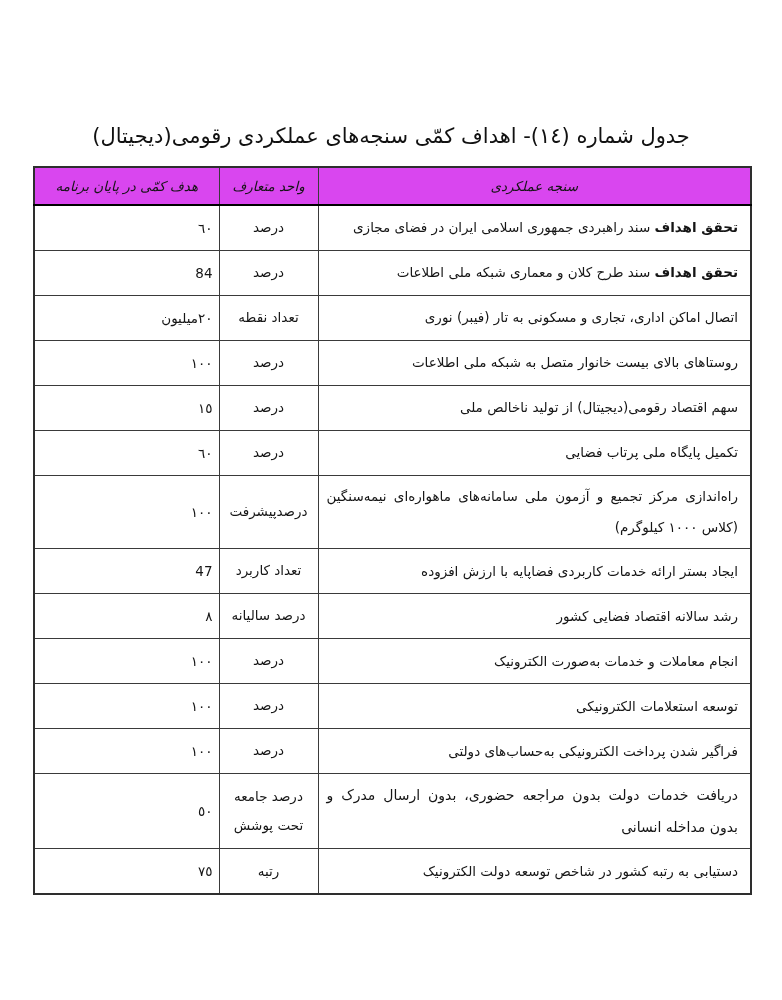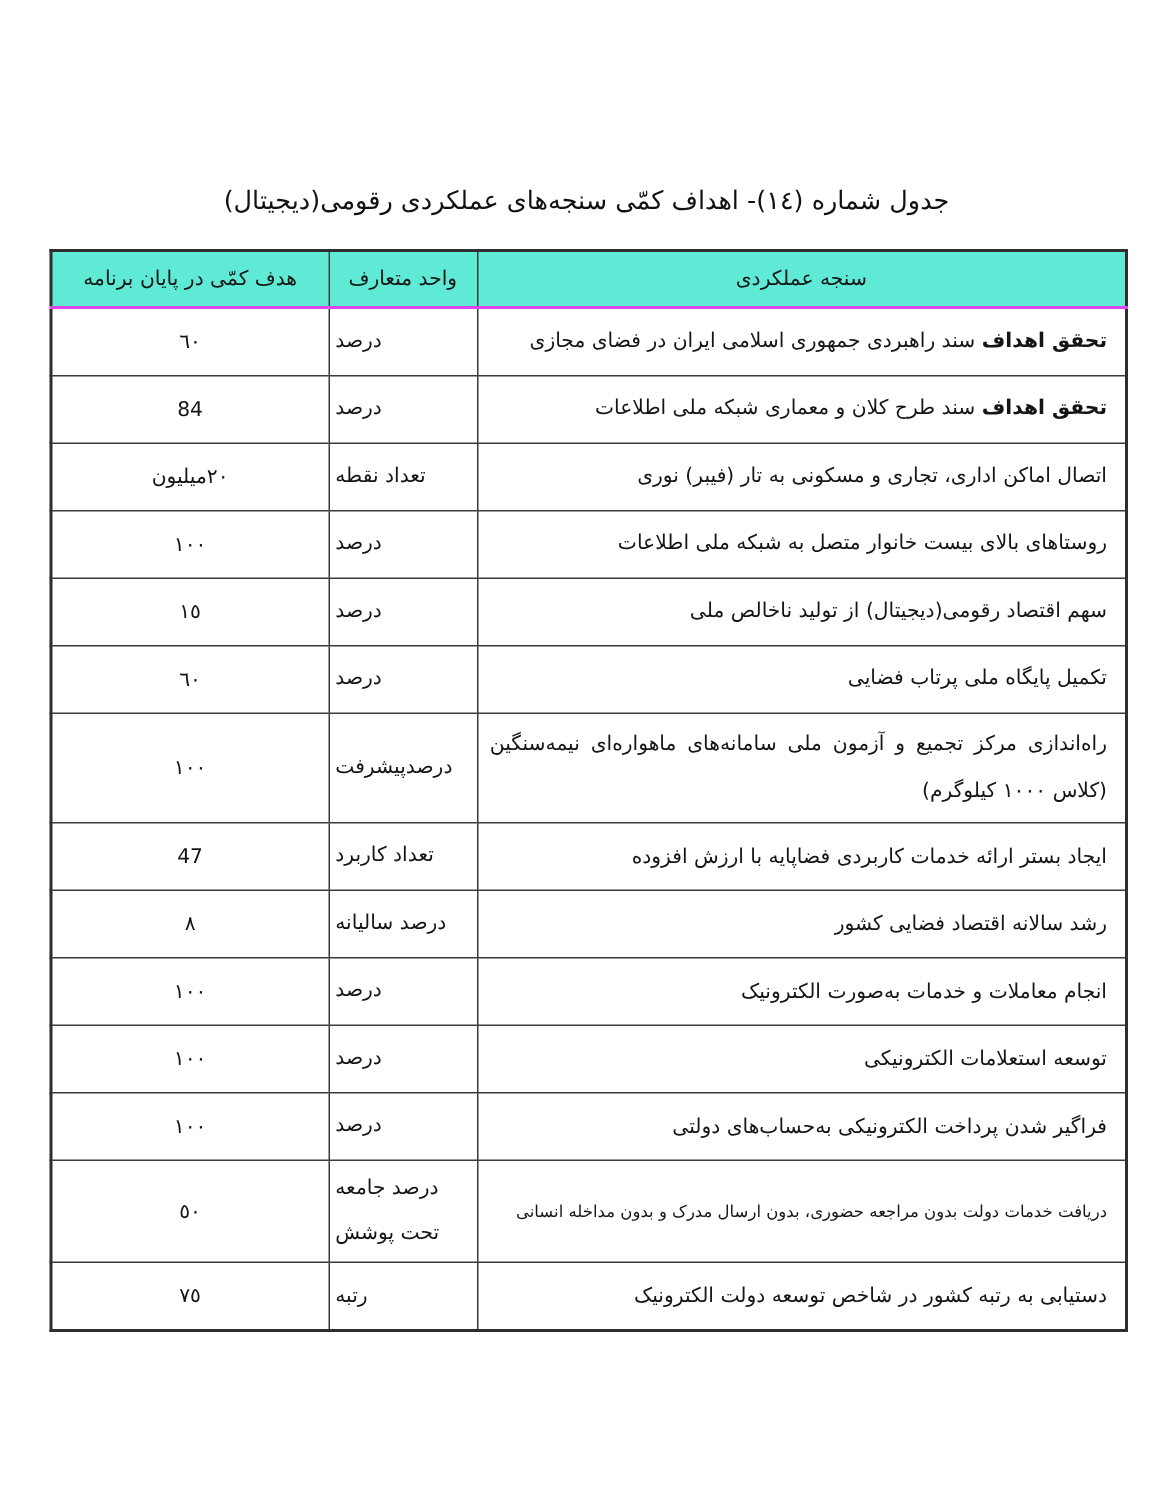--- a/index.html
+++ b/index.html
@@ -15,65 +15,66 @@
     background: #ffffff;
     overflow: hidden;
   }
   .doc-title {
     position: absolute;
     top: 124px;
     left: 0;
     width: 782px;
     text-align: center;
     direction: rtl;
-    font-size: 17px;
+    font-size: 21px;
     color: #111111;
     letter-spacing: 0;
   }
   table.metrics {
     position: absolute;
     top: 166px;
     left: 33px;
     width: 717px;
     border-collapse: collapse;
     direction: rtl;
     table-layout: fixed;
     border: 2px solid #2e2e2e;
   }
   table.metrics th, table.metrics td {
     border: 1px solid #3a3a3a;
     color: #151515;
     font-size: 13.5px;
     vertical-align: middle;
   }
   table.metrics thead th {
-    background: #5eead4;
+    background: #d946ef;
     height: 34px;
     font-weight: normal;
     text-align: center;
-    border-bottom: 2px solid #d946ef;
+    border-bottom: 2px solid #000000;
+    font-style: italic;
   }
   col.c-metric { width: 433px; }
   col.c-unit   { width: 99px;  }
   col.c-target { width: 185px; }
   td.col-metric {
     text-align: justify;
     padding: 5px 12px 5px 8px;
     line-height: 2.3;
     height: 34px;
   }
-  td.col-metric.small { font-size: 11px; }
+  td.col-metric.small { font-size: 14px; }
   td.col-unit {
-    text-align: left;
+    text-align: center;
     padding: 4px 4px;
     line-height: 2.2;
     height: 34px;
   }
   td.col-target {
-    text-align: center;
+    text-align: right;
     padding: 4px 6px;
     height: 34px;
   }
   td .bold-prefix { font-weight: bold; }
 </style>
 </head>
 <body>
 
 <div class="page">
 

